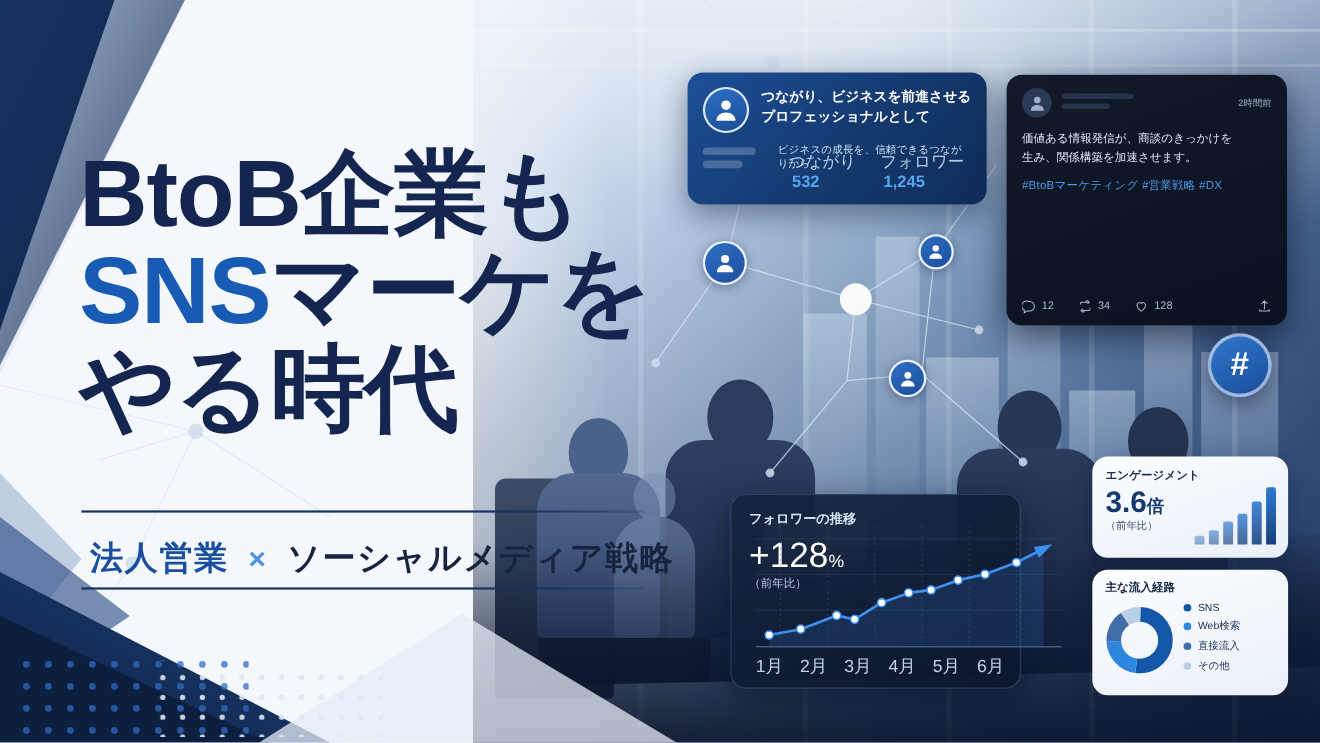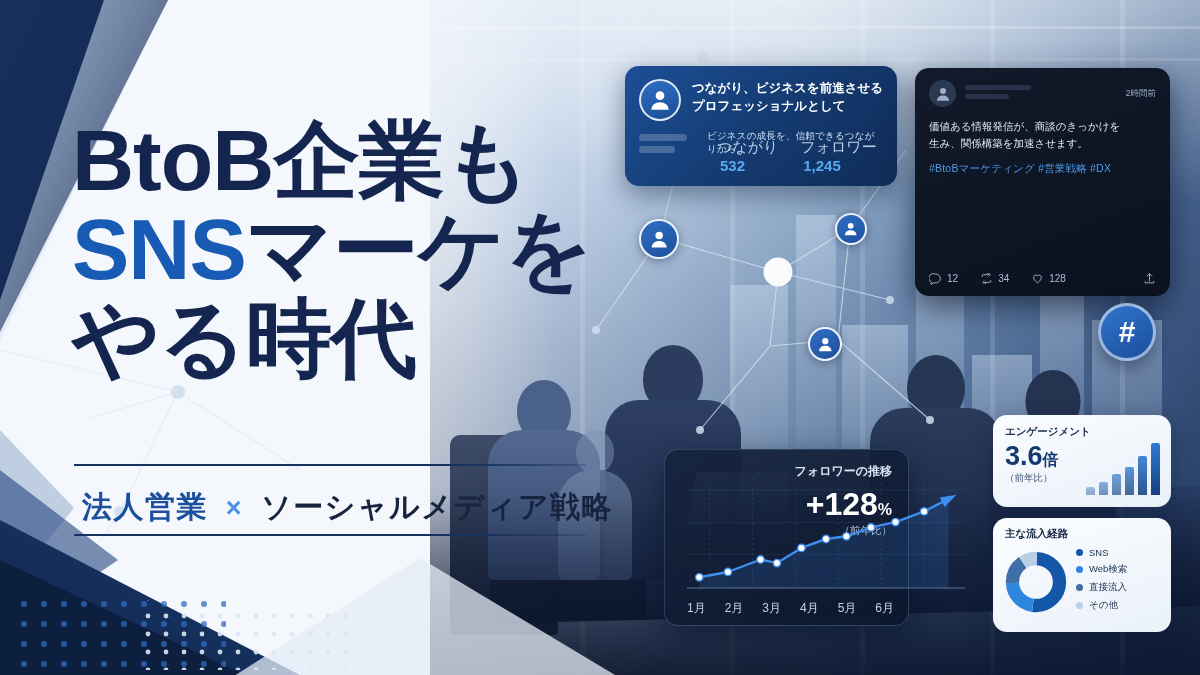--- a/index.html
+++ b/index.html
@@ -71,21 +71,21 @@
   .avatar-node svg { width:62%; height:62%; }
 
   
   .geo { position:absolute; inset:0; pointer-events:none; }
 
   
   .headline {
     position:absolute; left:72px; top:118px; width:560px;
     font-weight:bold; line-height:.99; letter-spacing:-1px;
   }
-  .hl-row { font-size:86px; white-space:nowrap; }
+  .hl-row { font-size:86px; white-space:nowrap;margin-top:16px; }
   .hl-navy { color:#14264f; }
   .hl-blue { color:#175bb5; }
   .hl-row.r2 { margin-top:4px; }
   .hl-row.r3 { margin-top:4px; }
 
   .divider {
     position:absolute; left:74px; width:512px; height:2px;
     background:linear-gradient(90deg,#17325e,#17325e 78%, rgba(23,50,94,.25));
   }
   .sub {
@@ -159,38 +159,37 @@
     border-radius:50%;
     background:linear-gradient(150deg,#3076cc,#1b4d9a);
     border:3px solid rgba(255,255,255,.55);
     box-shadow:0 5px 18px rgba(8,26,58,.5);
     display:flex; align-items:center; justify-content:center;
     color:#fff; font-size:30px; font-weight:bold; line-height:1;
   }
 
   
   #line-card {
-    left:664px; top:449px; width:245px; height:177px;
+    left:664px; top:449px; width:264px; height:177px;
     background:linear-gradient(150deg,rgba(22,36,62,.93),rgba(13,24,46,.95));
     border:1px solid rgba(120,160,210,.28);
     box-shadow:0 10px 28px rgba(6,16,38,.55);
     padding:13px 16px;
-    text-align:right;
   }
   #line-card .lc-title { color:#d8e5f5; font-size:12px; font-weight:bold; }
   #line-card .lc-big {
     color:#fff; font-size:32px; font-weight:bold; margin-top:8px; line-height:1;
   }
-  #line-card .lc-big span { font-size:16px; font-weight:bold; }
+  #line-card .lc-big span { font-size:16px; font-weight:normal; }
   #line-card .lc-note { color:#b6c8de; font-size:10.5px; margin-top:4px; }
   #line-card svg.plot { position:absolute; left:8px; top:10px; }
   #line-card .xaxis {
     position:absolute; left:22px; right:14px; bottom:8px;
     display:flex; justify-content:space-between;
-    color:#c3d3e7; font-size:12px;
+    color:#c3d3e7; font-size:16px;
   }
 
   
   #eng-card {
     left:993px; top:415px; width:178px; height:92px;
     background:linear-gradient(160deg,#fbfdff,#e9f0f9);
     box-shadow:0 7px 20px rgba(8,24,54,.35);
     padding:10px 12px;
   }
   #eng-card .eg-title { color:#1b2c4d; font-size:10.5px; font-weight:bold; }

